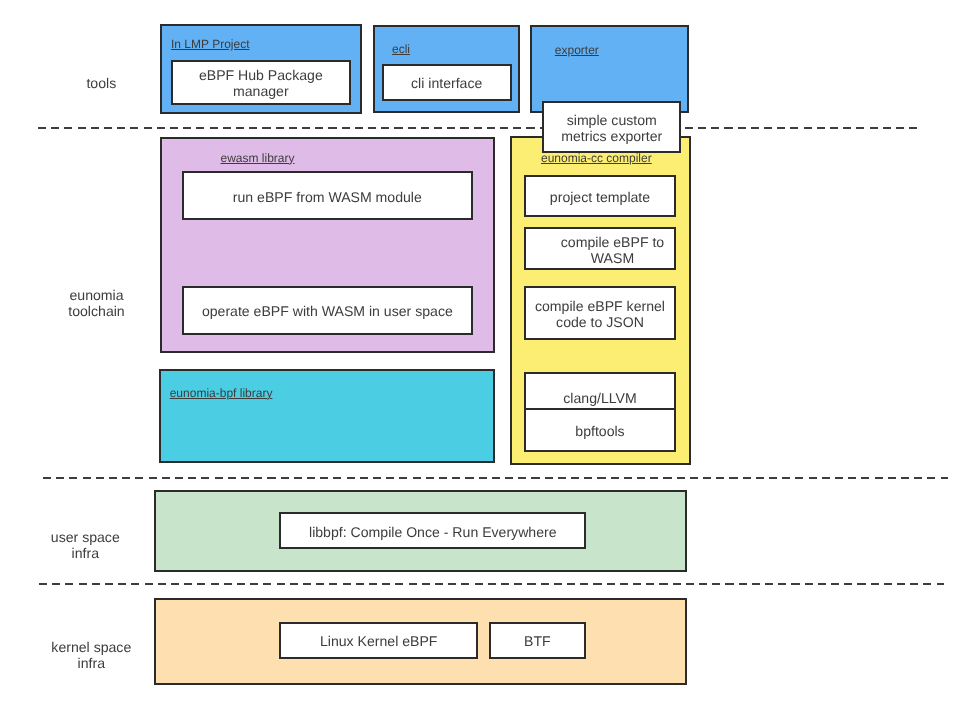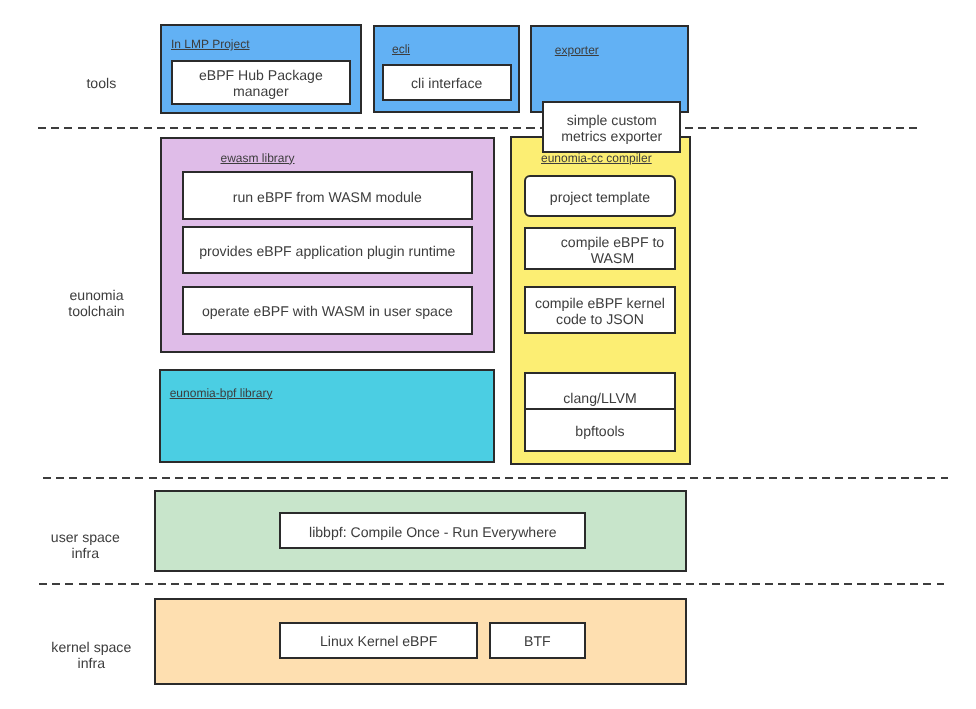--- a/index.html
+++ b/index.html
@@ -62,33 +62,30 @@
     </div>
   <div class="card" style="left:381.7px;top:63.7px;width:130.0px;height:37.3px;">
       <span>cli interface</span>
     </div>
   <div class="card" style="left:542.1px;top:63.7px;width:139.3px;height:52px;margin-top:37px;">
       <span>simple custom metrics exporter</span>
     </div>
   <div class="card" style="left:182.0px;top:171.0px;width:290.7px;height:49.1px;">
       <span>run eBPF from WASM module</span>
     </div>
-  <div class="card" style="left:182.0px;top:225.5px;width:290.7px;height:48.6px;">
-      <span>provides eBPF application plugin runtime</span>
-    </div>
   <div class="card" style="left:182.0px;top:285.9px;width:290.7px;height:49.3px;">
       <span>operate eBPF with WASM in user space</span>
     </div>
-  <div class="card" style="left:524.1px;top:174.7px;width:151.8px;height:41.9px;border-radius:6px;">
+  <div class="card" style="left:524.1px;top:174.7px;width:151.8px;height:41.9px;">
       <span>project template</span>
     </div>
   <div class="card" style="left:524.1px;top:227.3px;width:151.8px;height:43.2px;padding-left:28px;">
       <span>compile eBPF to WASM</span>
     </div>
-  <div class="card" style="left:524.1px;top:286.2px;width:151.8px;height:48px;">
+  <div class="card" style="left:524.1px;top:286.2px;width:151.8px;height:54px;">
       <span>compile eBPF kernel code to JSON</span>
     </div>
   <div class="card" style="left:524.1px;top:343.1px;width:151.8px;height:50.7px;margin-top:29px;">
       <span>clang/LLVM</span>
     </div>
   <div class="card" style="left:524.1px;top:408.4px;width:151.8px;height:44.1px;">
       <span>bpftools</span>
     </div>
   <div class="card" style="left:279.1px;top:512.1px;width:307.4px;height:37.0px;">
       <span>libbpf: Compile Once - Run Everywhere</span>

